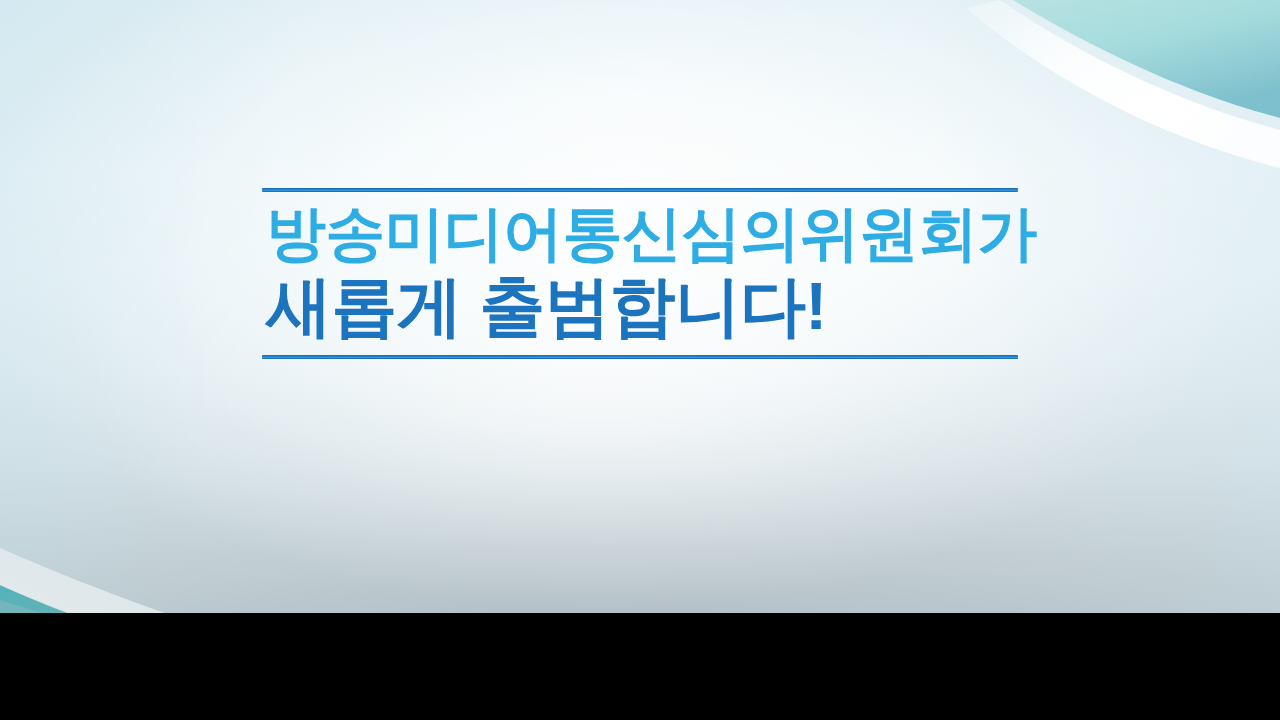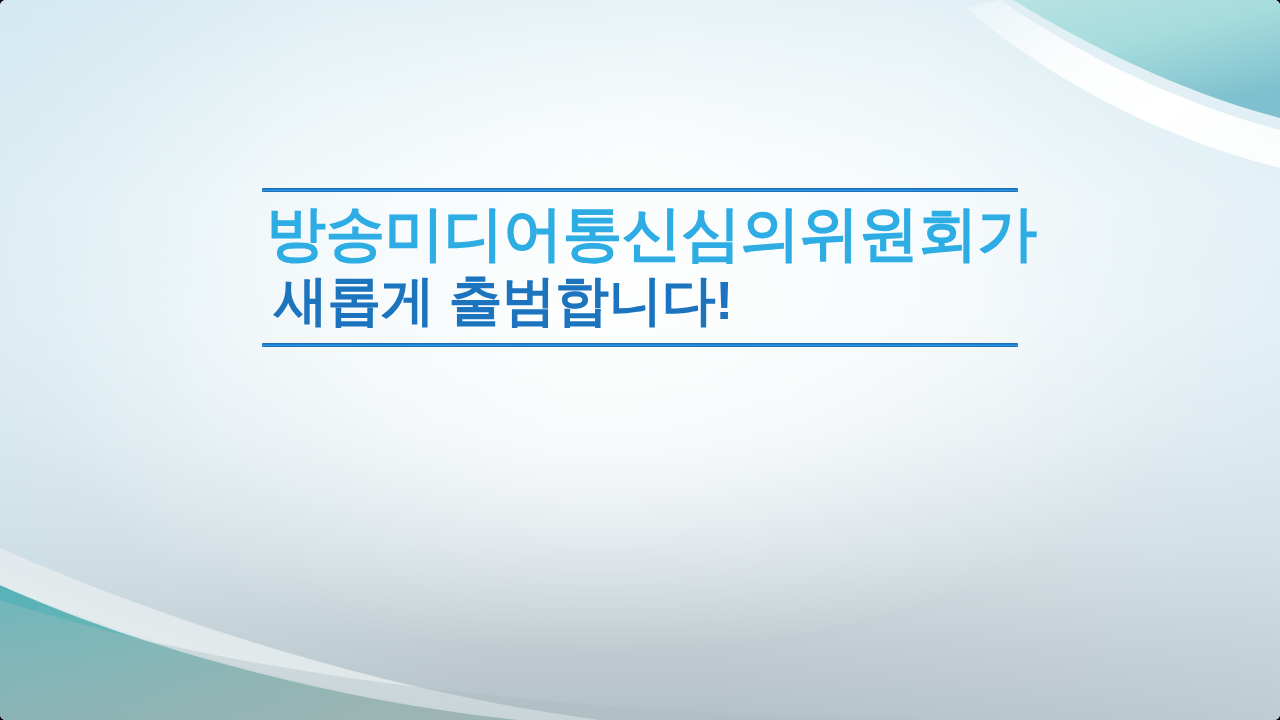--- a/index.html
+++ b/index.html
@@ -8,24 +8,23 @@
     padding: 0;
     background: #000;
   }
   body {
     font-family: "Liberation Sans", "DejaVu Sans", sans-serif;
   }
 
   #slide {
     position: relative;
     width: 1280px;
-    height: 720px;
+    height: 613px;
     overflow: hidden;
     background: #eef4f7;
-    border-radius: 6px;
   }
 
   
   .bg-base {
     position: absolute;
     inset: 0;
     background:
       linear-gradient(to bottom,
         #e3f0f5 0%,
         #eaf4f7 12%,
@@ -104,23 +103,23 @@
     line-height: 1.0;
   }
   .line-1 {
     font-size: 60px;
     color: #2eace4;
     margin-left: 4px;
     margin-bottom: 9px;
     text-shadow: 0 1px 1px rgba(255,255,255,0.65);
   }
   .line-2 {
-    font-size: 54px;
+    font-size: 66px;
     color: #1b74bd;
-    margin-left: 12px;
+    margin-left: 4px;
     margin-bottom: 10px;
     text-shadow: 0 1px 1px rgba(255,255,255,0.6);
   }
 </style>
 </head>
 <body>
 
 <div id="slide">
 
   <div class="bg-base"></div>

